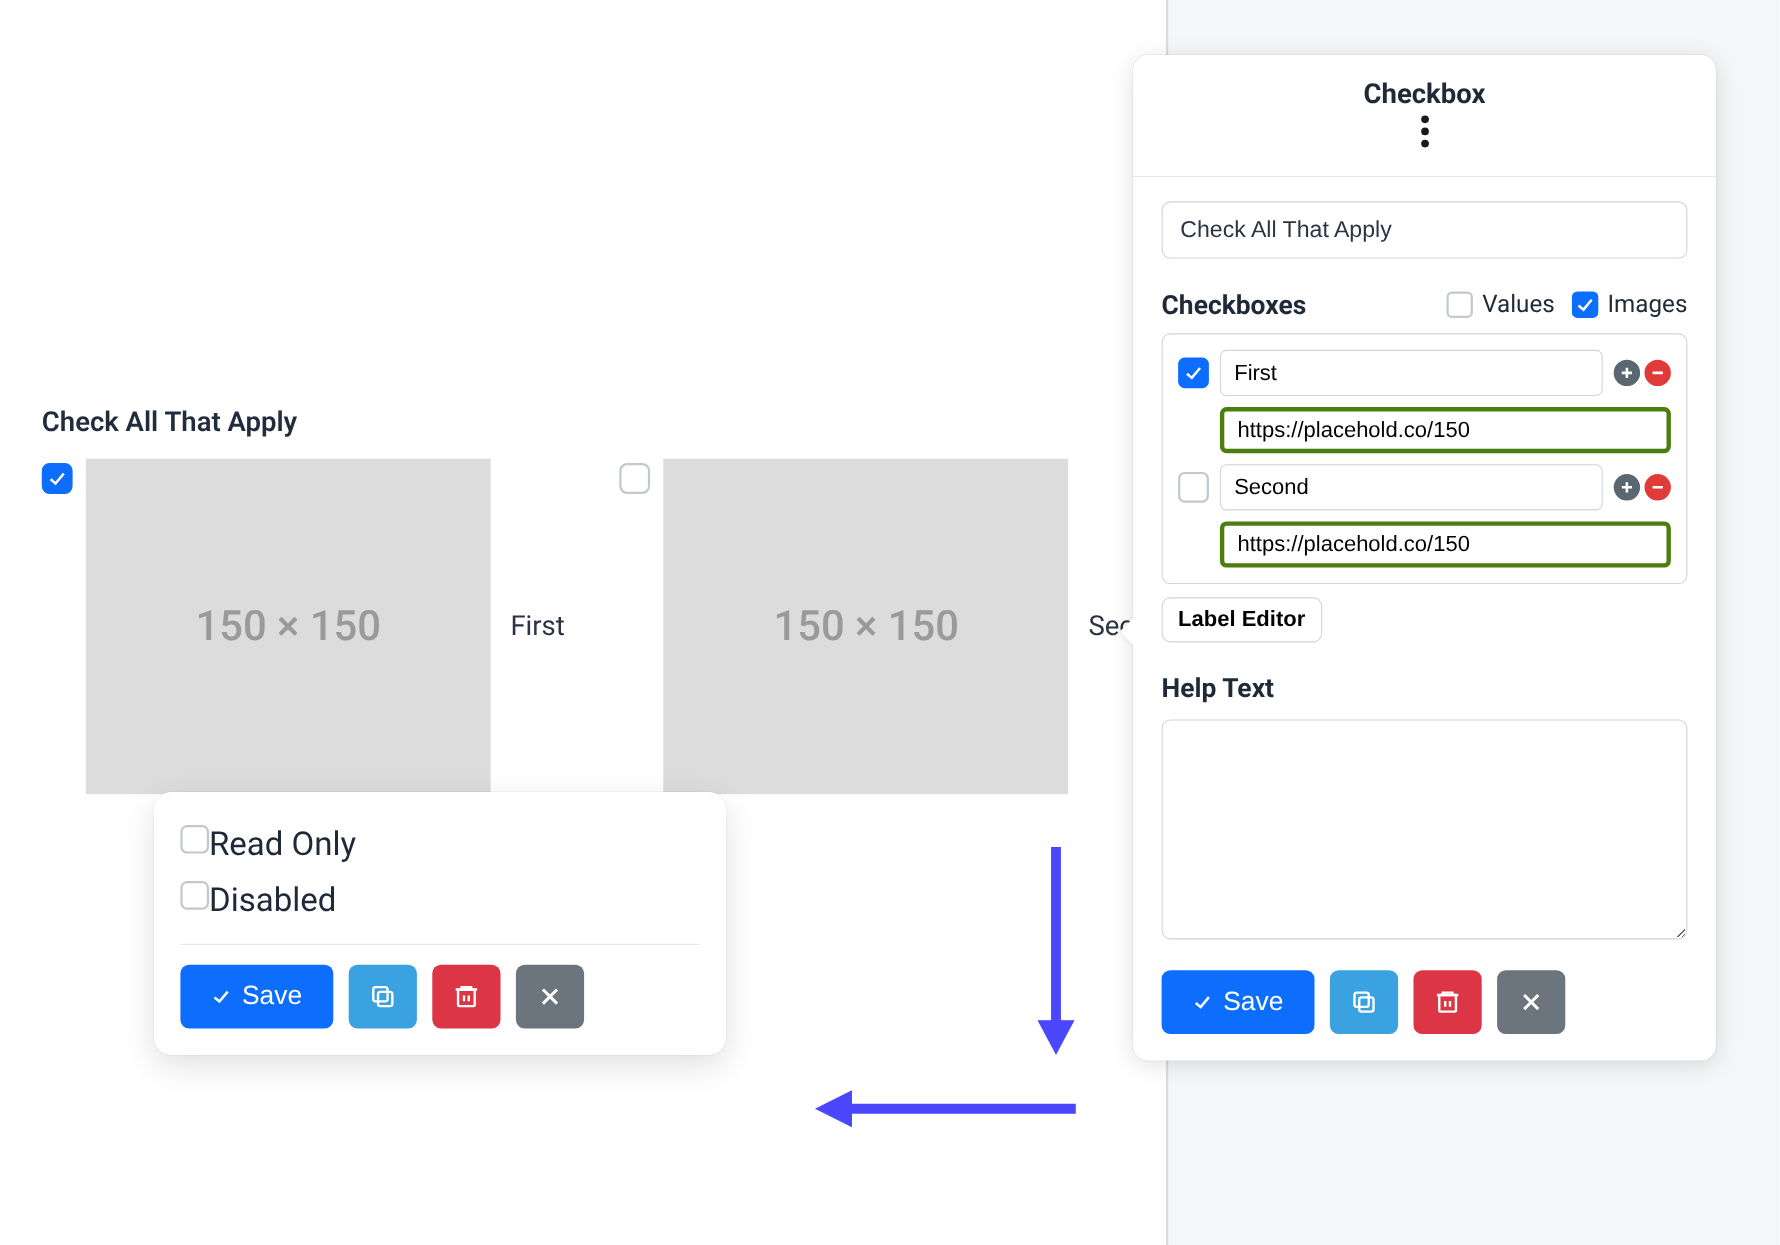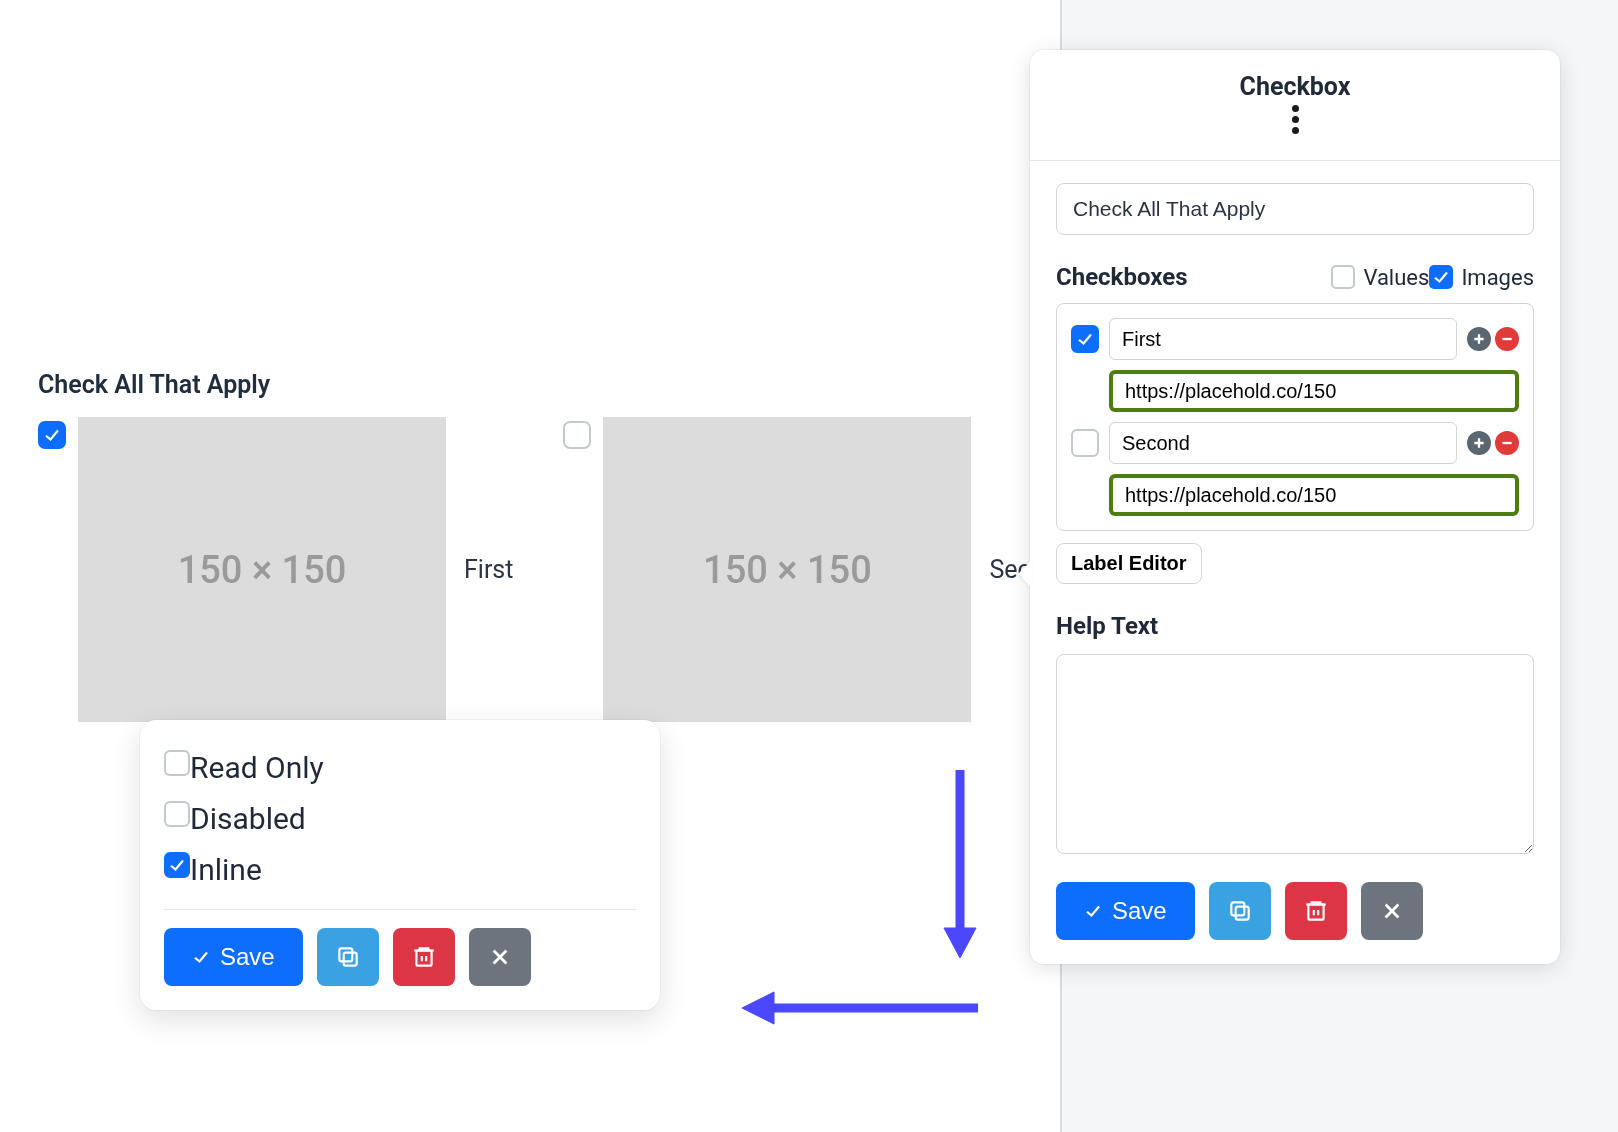--- a/index.html
+++ b/index.html
@@ -263,28 +263,20 @@
 </div>
 
 <div class="inset">
   <div class="chk-row">
     <div class="cb"></div>
     <span>Read Only</span>
   </div>
   <div class="chk-row">
     <div class="cb"></div>
     <span>Disabled</span>
-  </div>
-  <div class="chk-row">
-    <div class="cb checked">
-      <svg class="check" viewBox="0 0 24 24">
-          <polyline points="4 13 10 18 20 6"></polyline>
-        </svg>
-    </div>
-    <span>Inline</span>
   </div>
   <div class="sep"></div>
   <div class="btnbar">
     <button class="btn btn-primary">
       <svg class="check" viewBox="0 0 24 24" style="stroke:#fff">
           <polyline points="4 13 10 18 20 6"></polyline>
         </svg>
       <span>Save</span>
     </button>
     <button class="btn btn-copy">
@@ -325,21 +317,21 @@
         <span></span>
         <span></span>
         <span></span>
       </div>
   </div>
   <div class="panel-body">
     <input class="txt" value="Check All That Apply" style="">
 
     <div class="section-row">
       <div class="fld-label" style="margin:0">Checkboxes</div>
-      <div style="display:flex;">
+      <div style="display:flex;gap:16px">
         <div class="flag">
           <div class="cb"></div>
           <span>Values</span>
         </div>
         <div class="flag">
           <div class="cb checked">
             <svg class="check" viewBox="0 0 24 24">
                 <polyline points="4 13 10 18 20 6"></polyline>
               </svg>
           </div>

